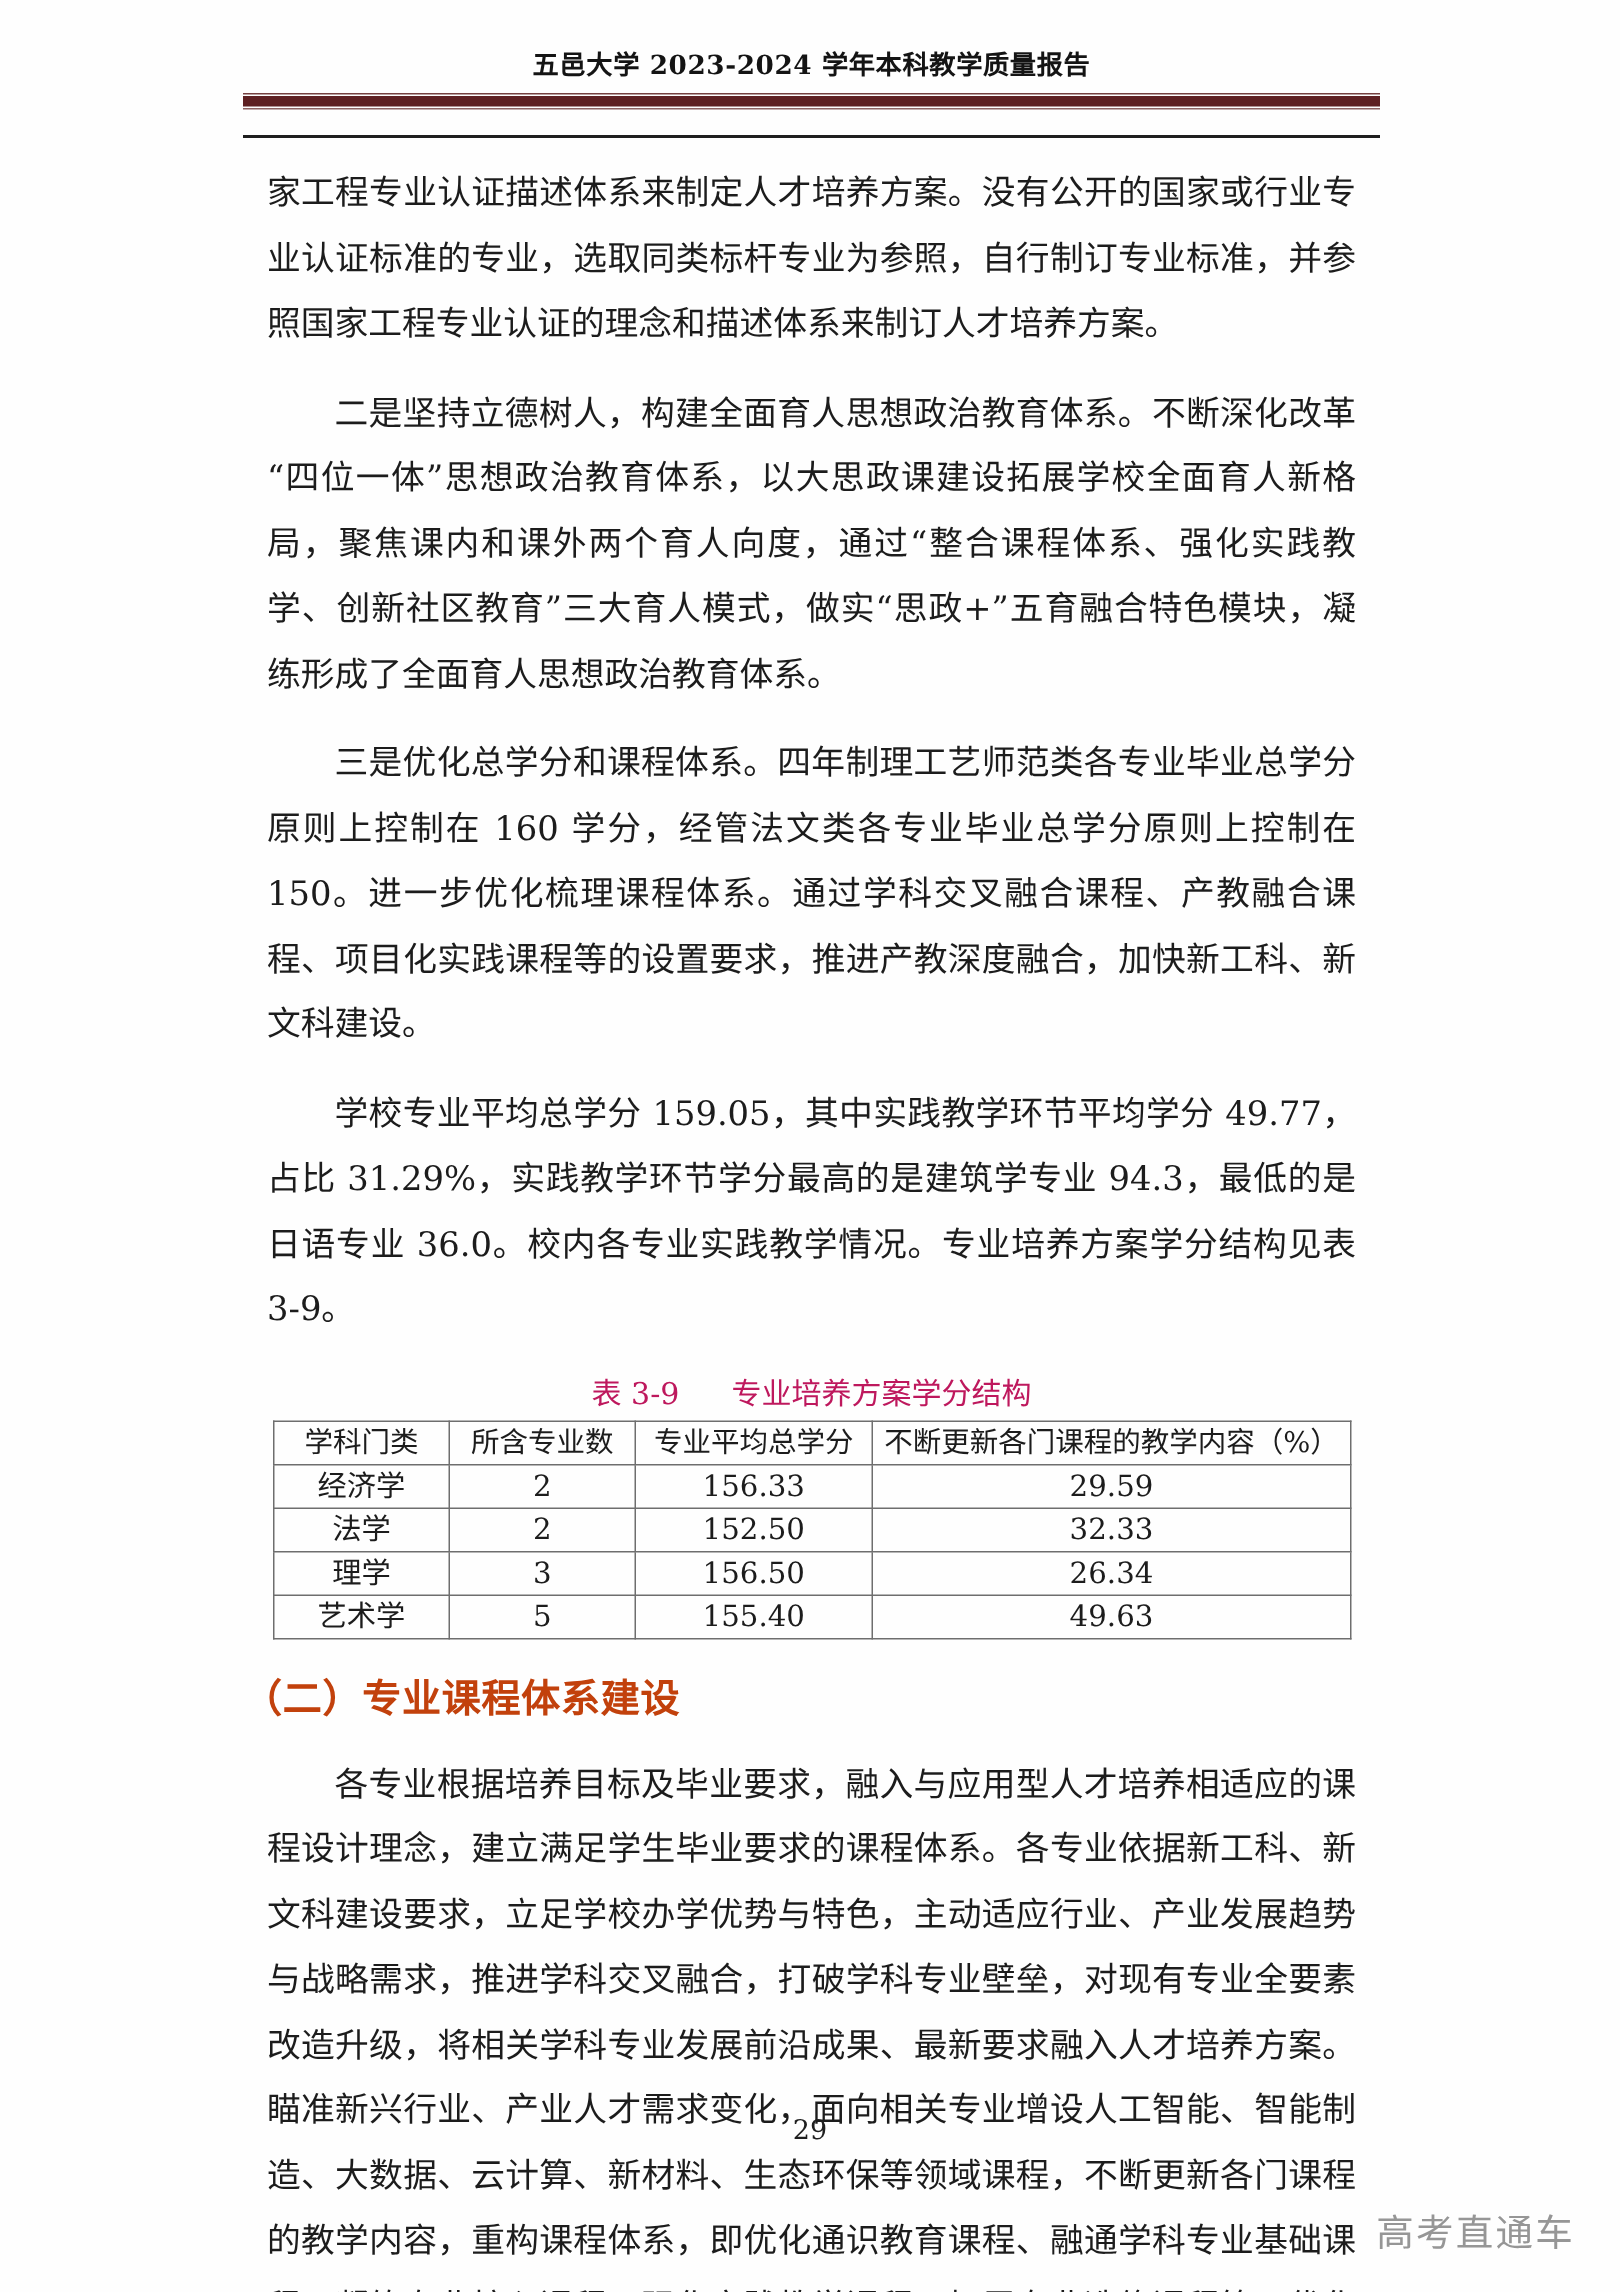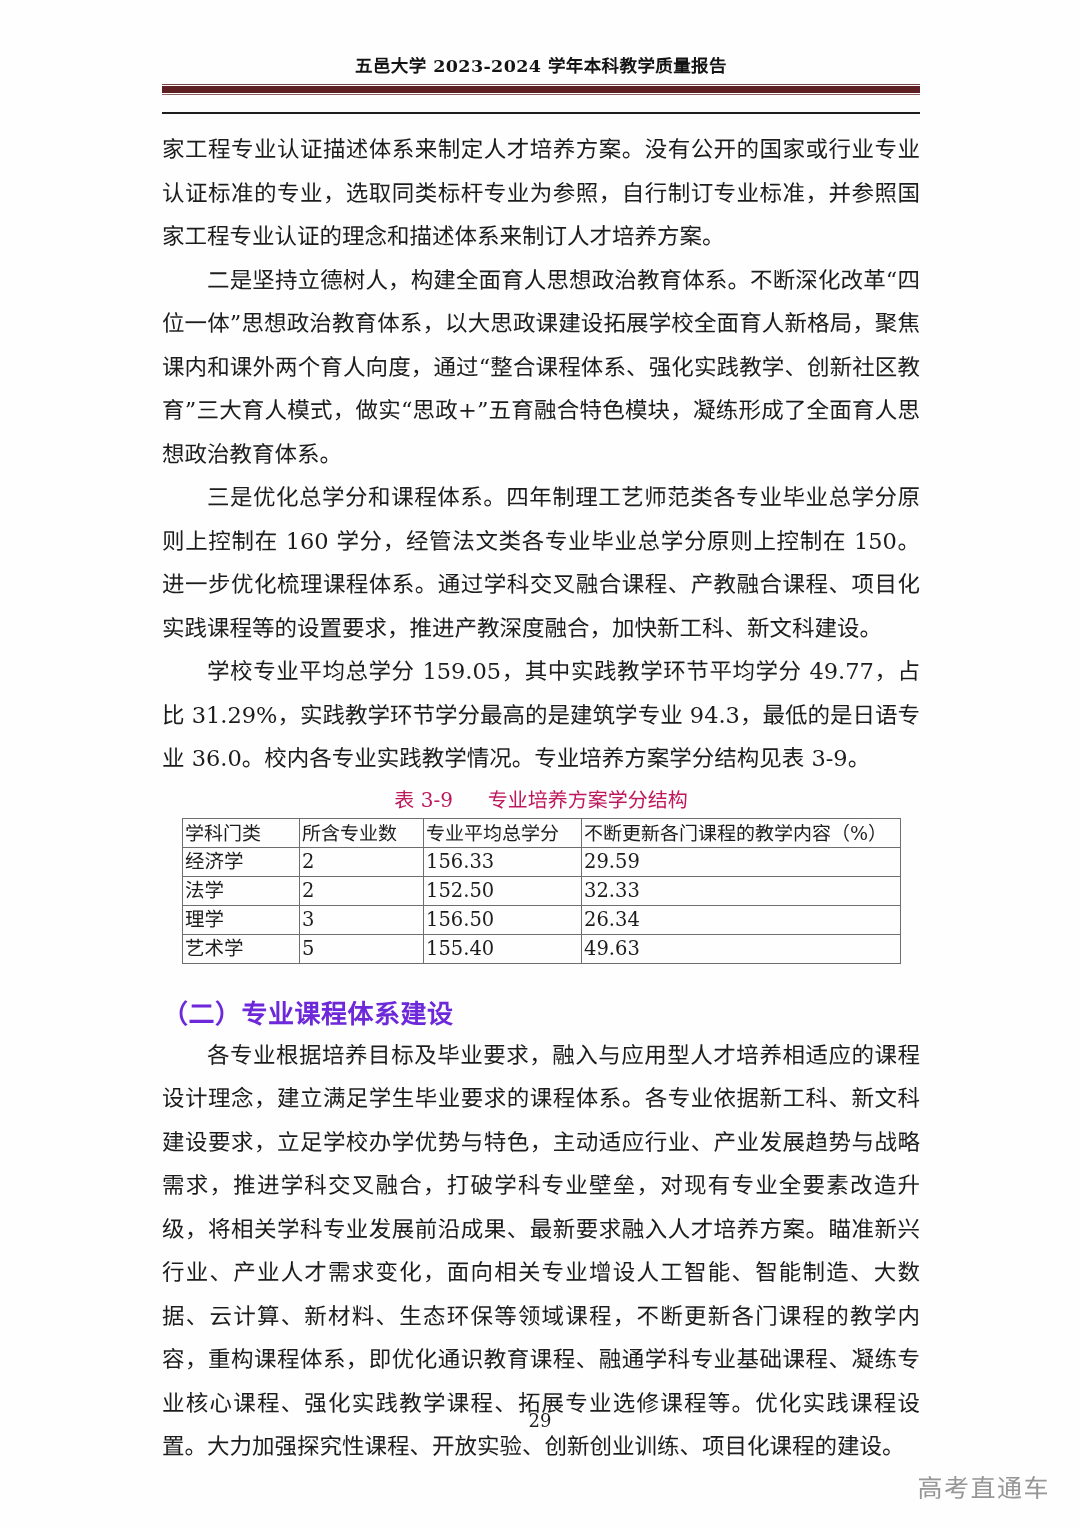--- a/index.html
+++ b/index.html
@@ -29,21 +29,21 @@
     width: 758px;
   }
 
   
   .header-title {
     text-align: center;
     font-size: 17.5px;
     font-weight: bold;
     letter-spacing: 0.4px;
     color: #141414;
-    margin-top: 56px;
+    margin-top: 34px;
     line-height: 1.2;
     font-family: "DejaVu Serif", "Liberation Serif", serif;
   }
 
   .rule-block {
     margin-top: 7px;
   }
   .rule-thin-top {
     height: 1px;
     background: #5d1f1f;
@@ -68,21 +68,21 @@
 
   
   .body-wrap {
     margin-top: 14px;
   }
   p.para {
     font-size: 22.5px;
     line-height: 43.5px;
     text-align: justify;
     text-justify: inter-ideograph;
-    margin: 0;
+    margin: 16px;
     letter-spacing: 0px;
     color: #1c1c1c;
   }
   p.indent {
     text-indent: 45px;
   }
 
   
   .table-caption {
     text-align: center;
@@ -102,44 +102,45 @@
     margin: 1px 0 0 20px;
     border-collapse: collapse;
     table-layout: fixed;
     font-size: 19.5px;
   }
   table.credit-table td,
   table.credit-table th {
     border: 1px solid #6e6e6e;
     height: 28px;
     padding: 0 2px;
+    text-align: center;
     vertical-align: middle;
     font-weight: normal;
     line-height: 28px;
     color: #1c1c1c;
     white-space: nowrap;
     overflow: hidden;
   }
   table.credit-table thead td {
     font-size: 19px;
   }
   col.c0 { width: 117px; }
   col.c1 { width: 124px; }
   col.c2 { width: 158px; }
   col.c3 { width: 319px; }
 
   
   h2.section-heading {
     font-family: "DejaVu Sans", "Liberation Sans", sans-serif;
     font-size: 26px;
     font-weight: bold;
-    margin: 30px 0 0 0;
+    margin: 20px 0 0 0;
     line-height: 40px;
     letter-spacing: 0.5px;
-    color: #6d28d9;
+    color: #c2410c;
   }
 
   .after-heading {
     margin-top: 14px;
   }
 
   
   .page-number {
     position: absolute;
     left: 0;

